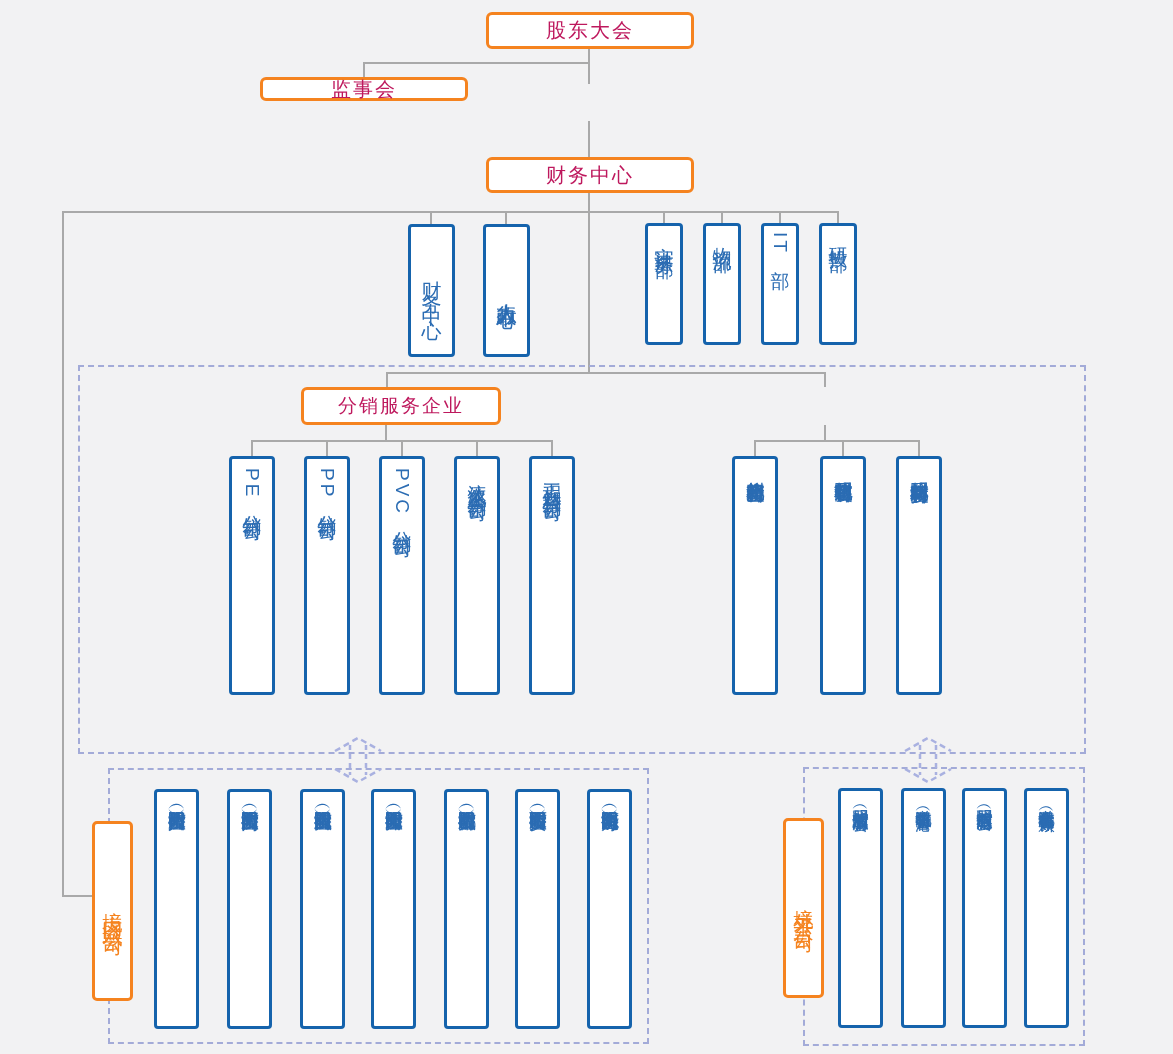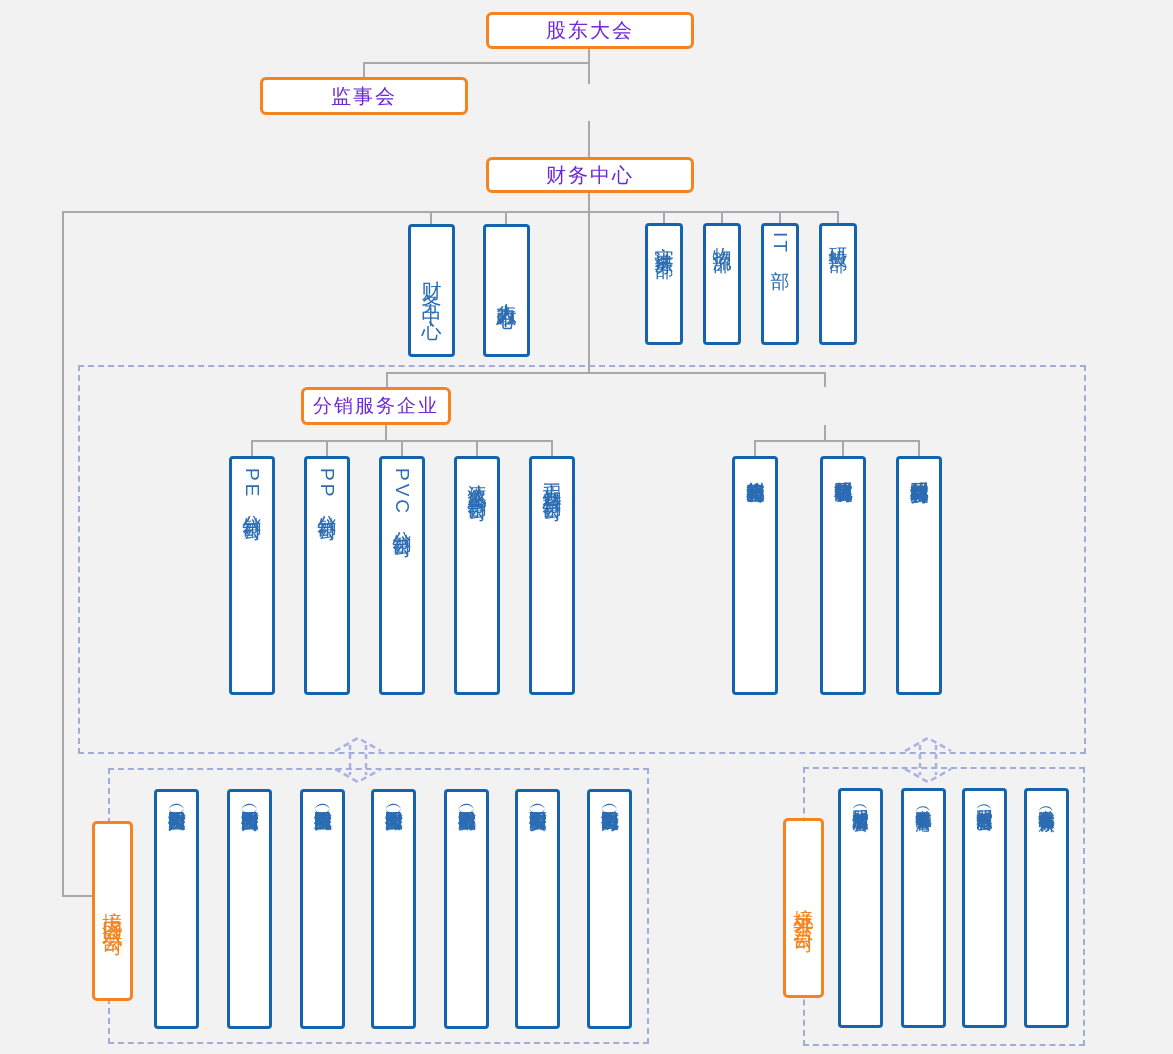--- a/index.html
+++ b/index.html
@@ -7,21 +7,21 @@
   .canvas{position:relative;width:1173px;height:1054px;background:#f2f2f3;overflow:hidden;}
 
   
   .ln{position:absolute;background:#a9a9a9;}
 
   
   .dash{position:absolute;border:2px dashed #a3abd8;box-sizing:border-box;background:transparent;}
 
   
   .ob{position:absolute;box-sizing:border-box;background:#fff;border:3px solid #f5831f;border-radius:6px;
-      color:#6d28d9;font-size:20px;letter-spacing:2px;display:flex;align-items:center;justify-content:center;}
+      color:#be185d;font-size:20px;letter-spacing:2px;display:flex;align-items:center;justify-content:center;}
 
   
   .ov{position:absolute;box-sizing:border-box;background:#fff;border:3px solid #f5831f;border-radius:5px;
       color:#f5831f;font-size:20px;writing-mode:vertical-rl;text-orientation:mixed;
       text-align:center;letter-spacing:5px;line-height:35px;}
 
   
   .bb{position:absolute;box-sizing:border-box;background:#fff;border:3px solid #1563ac;border-radius:4px;
       color:#2b6cb3;writing-mode:vertical-rl;text-orientation:mixed;overflow:hidden;}
   .centerbox{width:47px;height:133px;top:224px;font-size:20px;line-height:41px;text-align:center;}
@@ -81,31 +81,31 @@
     <line x1="39" y1="12" x2="39" y2="42" stroke="#a9b1e0" stroke-width="2.5" stroke-dasharray="5 4"></line>
   </svg>
   <svg class="xarrow" style="left:897px;top:733px;" viewBox="0 0 62 54">
     <path d="M8 18 L31 5 L54 18" fill="none" stroke="#a9b1e0" stroke-width="2.5" stroke-dasharray="6 4"></path>
     <path d="M8 36 L31 49 L54 36" fill="none" stroke="#a9b1e0" stroke-width="2.5" stroke-dasharray="6 4"></path>
     <line x1="23" y1="12" x2="23" y2="42" stroke="#a9b1e0" stroke-width="2.5" stroke-dasharray="5 4"></line>
     <line x1="39" y1="12" x2="39" y2="42" stroke="#a9b1e0" stroke-width="2.5" stroke-dasharray="5 4"></line>
   </svg>
 
   <div class="ob" style="left:486px;top:12px;width:208px;height:37px;">股东大会</div>
-  <div class="ob" style="left:260px;top:77px;width:208px;height:38px;">监事会</div>
+  <div class="ob" style="left:260px;top:77px;width:208px;height:24px;">监事会</div>
   <div class="ob" style="left:486px;top:157px;width:208px;height:36px;">财务中心</div>
 
   <div class="bb centerbox ctr-wide" style="left:408px;">财务中心</div>
   <div class="bb centerbox ctr-tight" style="left:483px;">人力行政中心</div>
   <div class="bb dept" style="left:645px;">审计法务部</div>
   <div class="bb dept" style="left:703px;">物流部</div>
   <div class="bb dept" style="left:761px;">IT部</div>
   <div class="bb dept" style="left:819px;">研投部</div>
 
-  <div class="ob" style="left:301px;top:387px;width:150px;height:38px;font-size:19px;">分销服务企业</div>
+  <div class="ob" style="left:301px;top:387px;width:200px;height:38px;font-size:19px;">分销服务企业</div>
   <div class="bb dist" style="left:229px;">PE分销公司</div>
   <div class="bb dist" style="left:304px;">PP分销公司</div>
   <div class="bb dist" style="left:379px;">PVC分销公司</div>
   <div class="bb dist" style="left:454px;">液体化工分销公司</div>
   <div class="bb dist" style="left:529px;">工程塑料分销公司</div>
 
   <div class="bb manu" style="left:732px;">杭州新光塑料有限公司</div>
   <div class="bb manu" style="left:820px;">杭州明日软包装有限公司</div>
   <div class="bb manu" style="left:896px;">杭州明日新材料科技有限公司</div>
 

